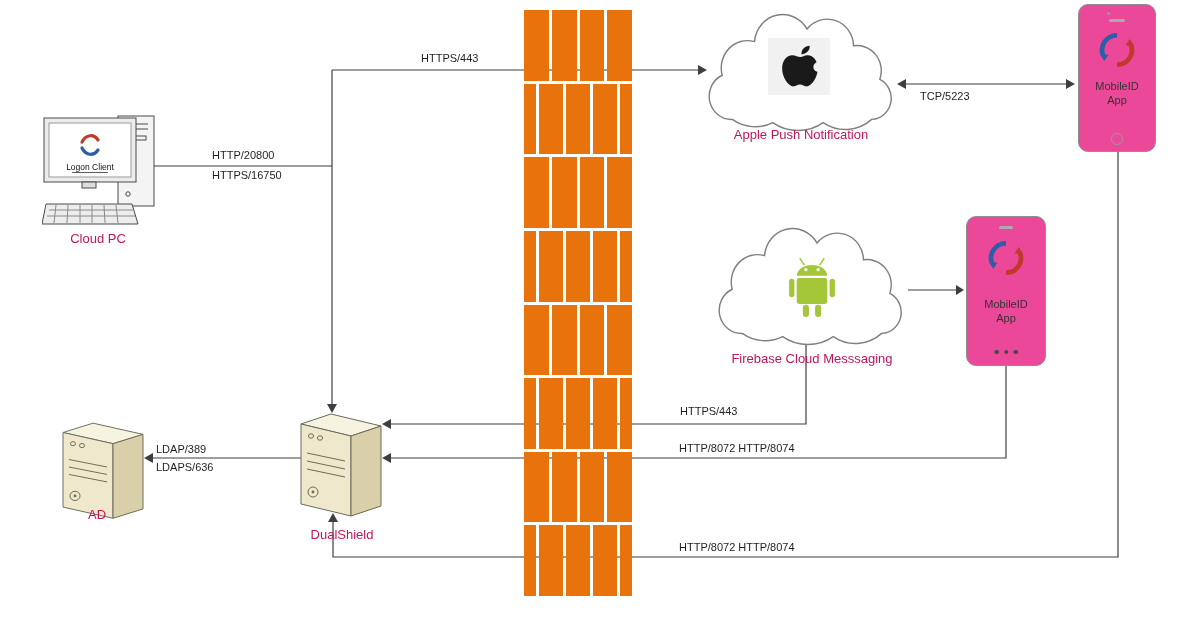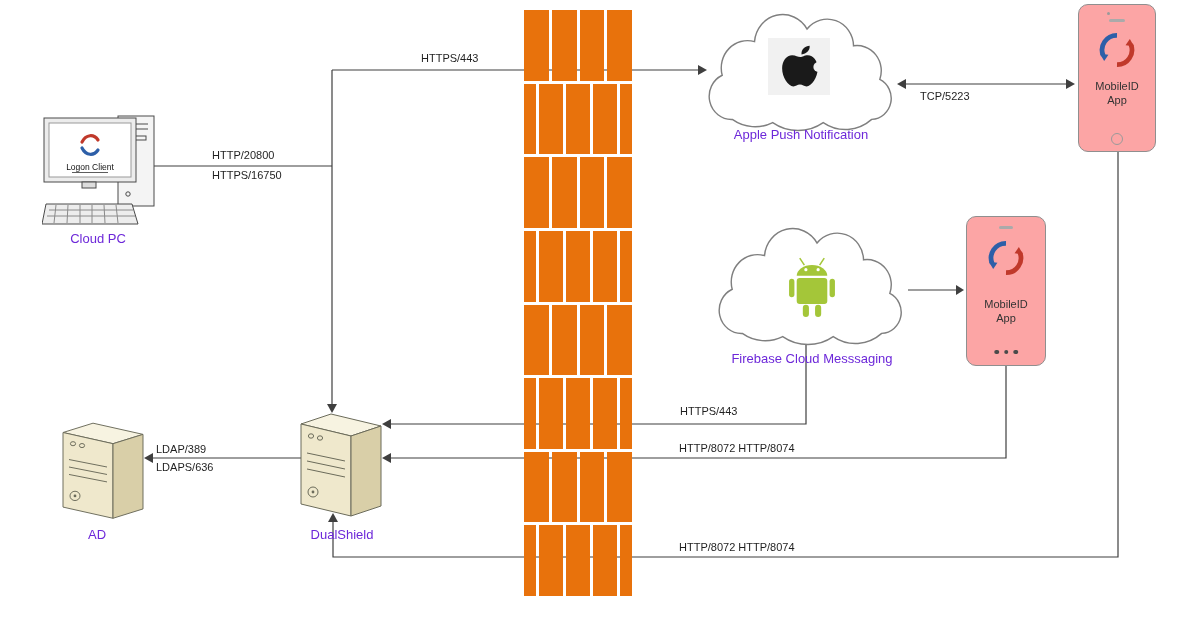--- a/index.html
+++ b/index.html
@@ -11,34 +11,34 @@
 
   
   .firewall { position:absolute; left:524px; top:10px; width:108px; height:586px;
               display:flex; flex-direction:column; gap:3px; }
   .fw-row { flex:1; display:flex; gap:3px; }
   .brick { background:#E8720C; }
 
   
   .edge-label { position:absolute; font-size:11px; line-height:13px; color:#1f1f1f;
                 text-align:left; white-space:nowrap; }
-  .node-label { position:absolute; font-size:13px; line-height:15px; color:#6d28d9;
+  .node-label { position:absolute; font-size:13px; line-height:15px; color:#be185d;
                 text-align:center; white-space:nowrap; }
 
   .node { position:absolute; }
 
   
   .cloud { position:absolute; }
   .cloud svg.cloud-shape { position:absolute; left:0; top:0; width:100%; height:100%; }
   .apple-box { position:absolute; left:66px; top:30px; width:62px; height:57px;
                background:#F1F1F1; display:flex; align-items:center; justify-content:center; }
   .robot-box { position:absolute; left:74px; top:24px; width:52px; height:84px; }
 
   
-  .phone { position:absolute; background:#fca5a5; border:1.5px solid #8f8f8f; border-radius:10px; }
+  .phone { position:absolute; background:#ec4899; border:1.5px solid #8f8f8f; border-radius:10px; }
   .cam-dot { position:absolute; left:50%; top:7px; width:3px; height:3px; margin-left:-10px;
              border-radius:50%; background:#9a9a9a; }
   .speaker { position:absolute; left:50%; transform:translateX(-50%); top:14px; width:16px;
              height:3px; border-radius:2px; background:#aaa; }
   .phone-logo { position:absolute; left:50%; transform:translateX(-50%); }
   .phone-text { position:absolute; left:0; width:100%; text-align:center; font-size:11px;
                 line-height:14px; color:#333; }
   .home-btn { position:absolute; left:50%; transform:translateX(-50%); bottom:6px; width:12px;
               height:12px; border:1.2px solid #9a9a9a; border-radius:50%; }
   .menu-dots { position:absolute; left:50%; transform:translateX(-50%); bottom:11px;
@@ -185,21 +185,21 @@
       <line x1="30" y1="62.5" x2="66" y2="62.5" stroke="#333" stroke-width="0.8"></line>
     </svg>
   </div>
   <div class="node-label" style="left:33px; top:231px; width:130px;">Cloud PC</div>
 
   <div class="node" style="left:55px; top:412px; width:96px; height:110px;">
     <svg width="96" height="110" viewBox="0 0 96 118" preserveAspectRatio="none">
         <use href="#server-icon"></use>
       </svg>
   </div>
-  <div class="node-label" style="left:49px; top:527px; width:96px;">AD</div>
+  <div class="node-label" style="left:49px; top:507px; width:96px;">AD</div>
 
   <div class="node" style="left:293px; top:402px; width:96px; height:118px;">
     <svg width="96" height="118" viewBox="0 0 96 118">
         <use href="#server-icon"></use>
       </svg>
   </div>
   <div class="node-label" style="left:287px; top:527px; width:110px;">DualShield</div>
 
   <div class="cloud" style="left:702px; top:8px; width:198px; height:124px;">
     <svg class="cloud-shape" viewBox="0 -6 196 118" preserveAspectRatio="none">

